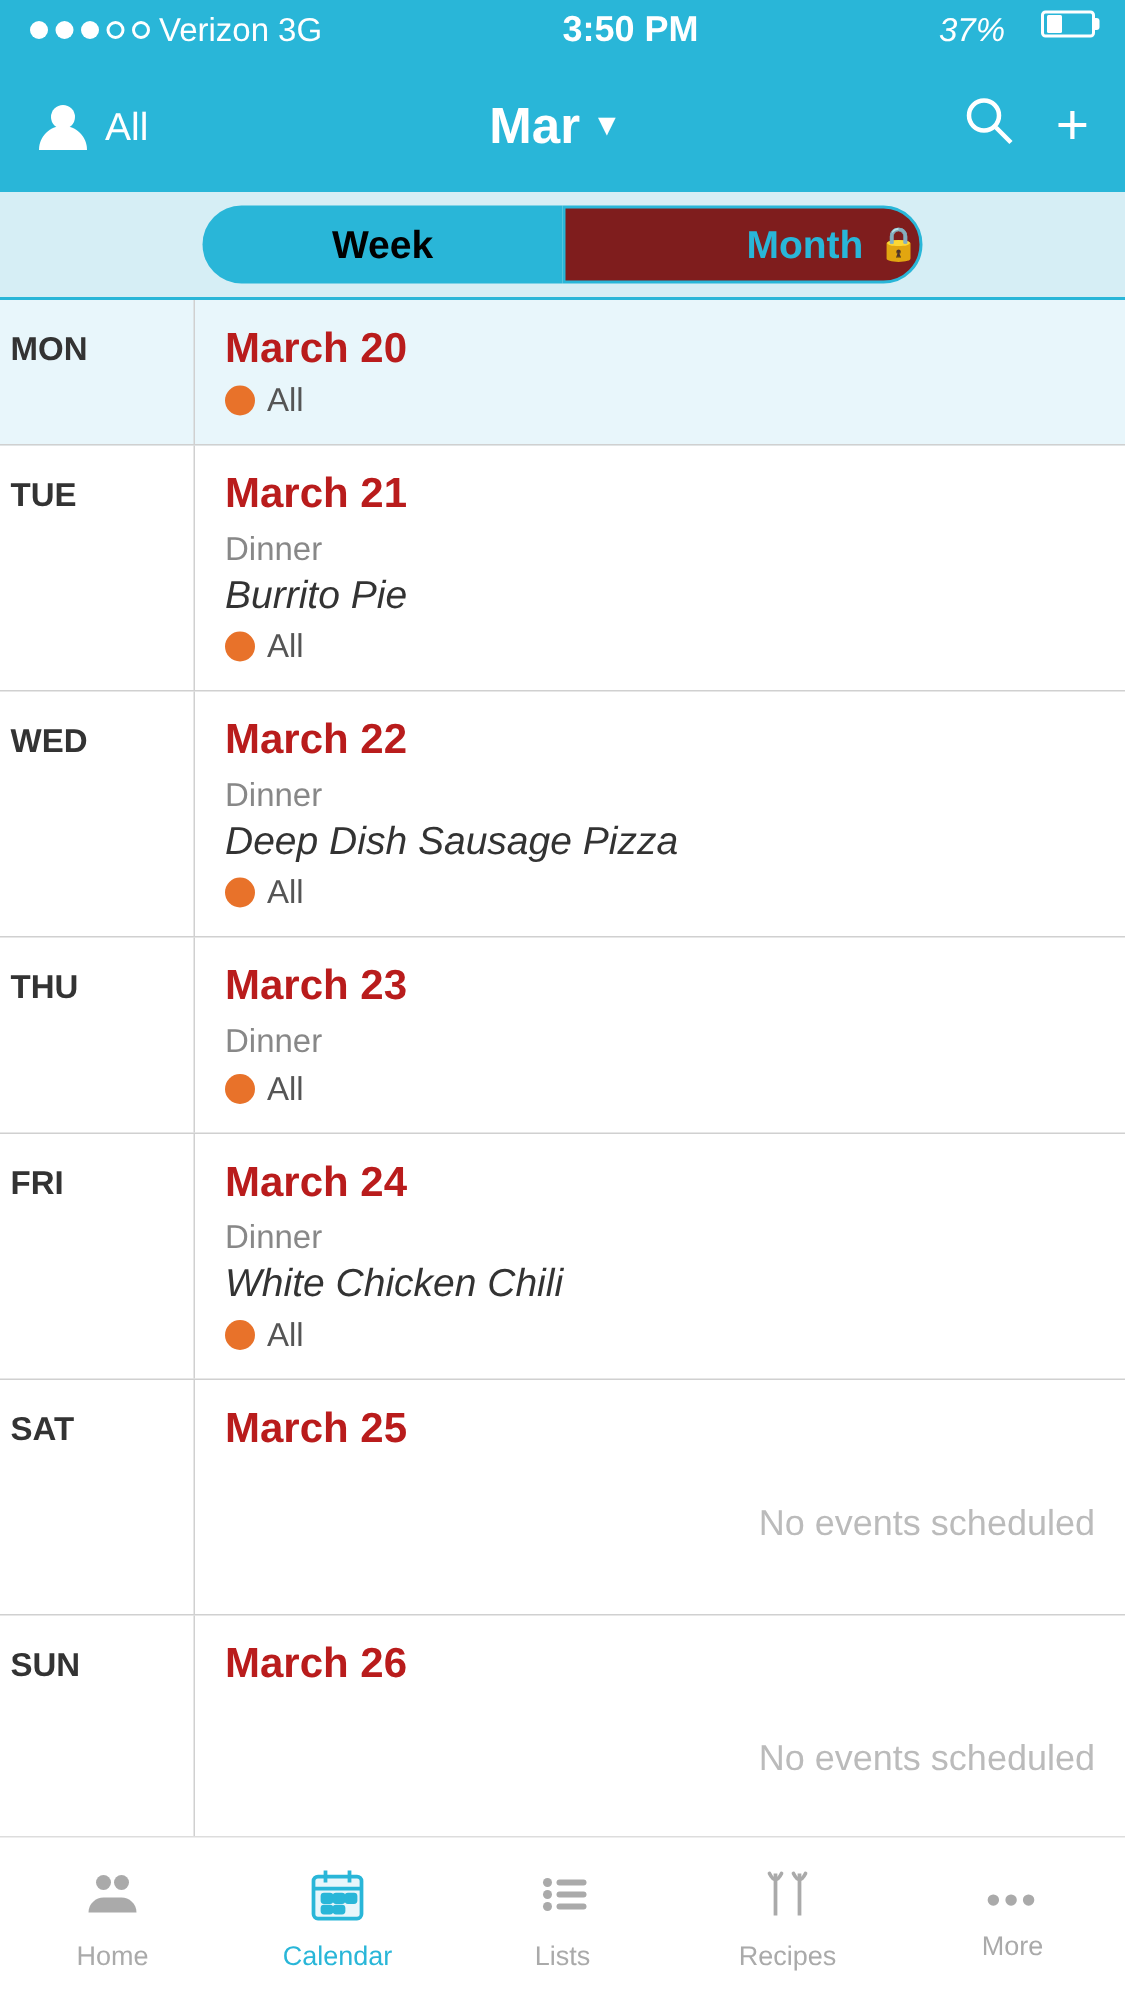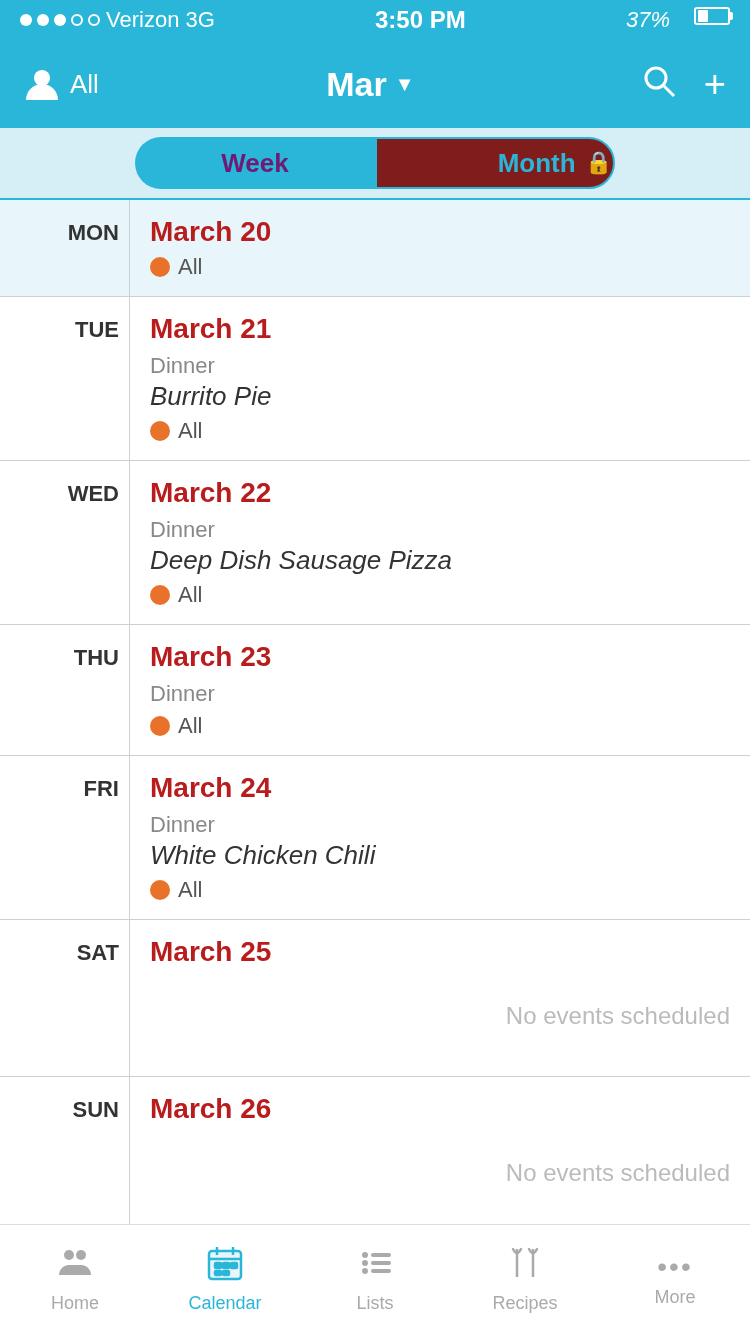--- a/index.html
+++ b/index.html
@@ -70,21 +70,21 @@
       width: 220px;
       height: 52px;
       border-radius: 26px;
       border: none;
       font-size: 26px;
       font-weight: 600;
       cursor: pointer;
     }
     .toggle-week {
       background: #29b6d8;
-      color: #701a75;
+      color: #000000;
       border-radius: 26px 0 0 26px;
       width: 240px;
     }
     .toggle-month {
       background: #7f1d1d;
       color: #29b6d8;
       border-radius: 0 26px 26px 0;
       width: 240px;
       display: flex;
       align-items: center;
@@ -99,22 +99,21 @@
 
     
     .day-row {
       display: flex;
       border-bottom: 1px solid #d0d0d0;
     }
     .day-row.today { background: #e8f6fb; }
     .day-col {
       width: 130px;
       min-width: 130px;
-      padding: 20px 10px 20px 20px;
-      text-align: right;
+      padding: 20px 10px 20px 7px;
       border-right: 1px solid #d0d0d0;
     }
     .day-name {
       font-size: 22px;
       font-weight: 700;
       color: #333;
       display: block;
     }
     .day-content {
       flex: 1;

